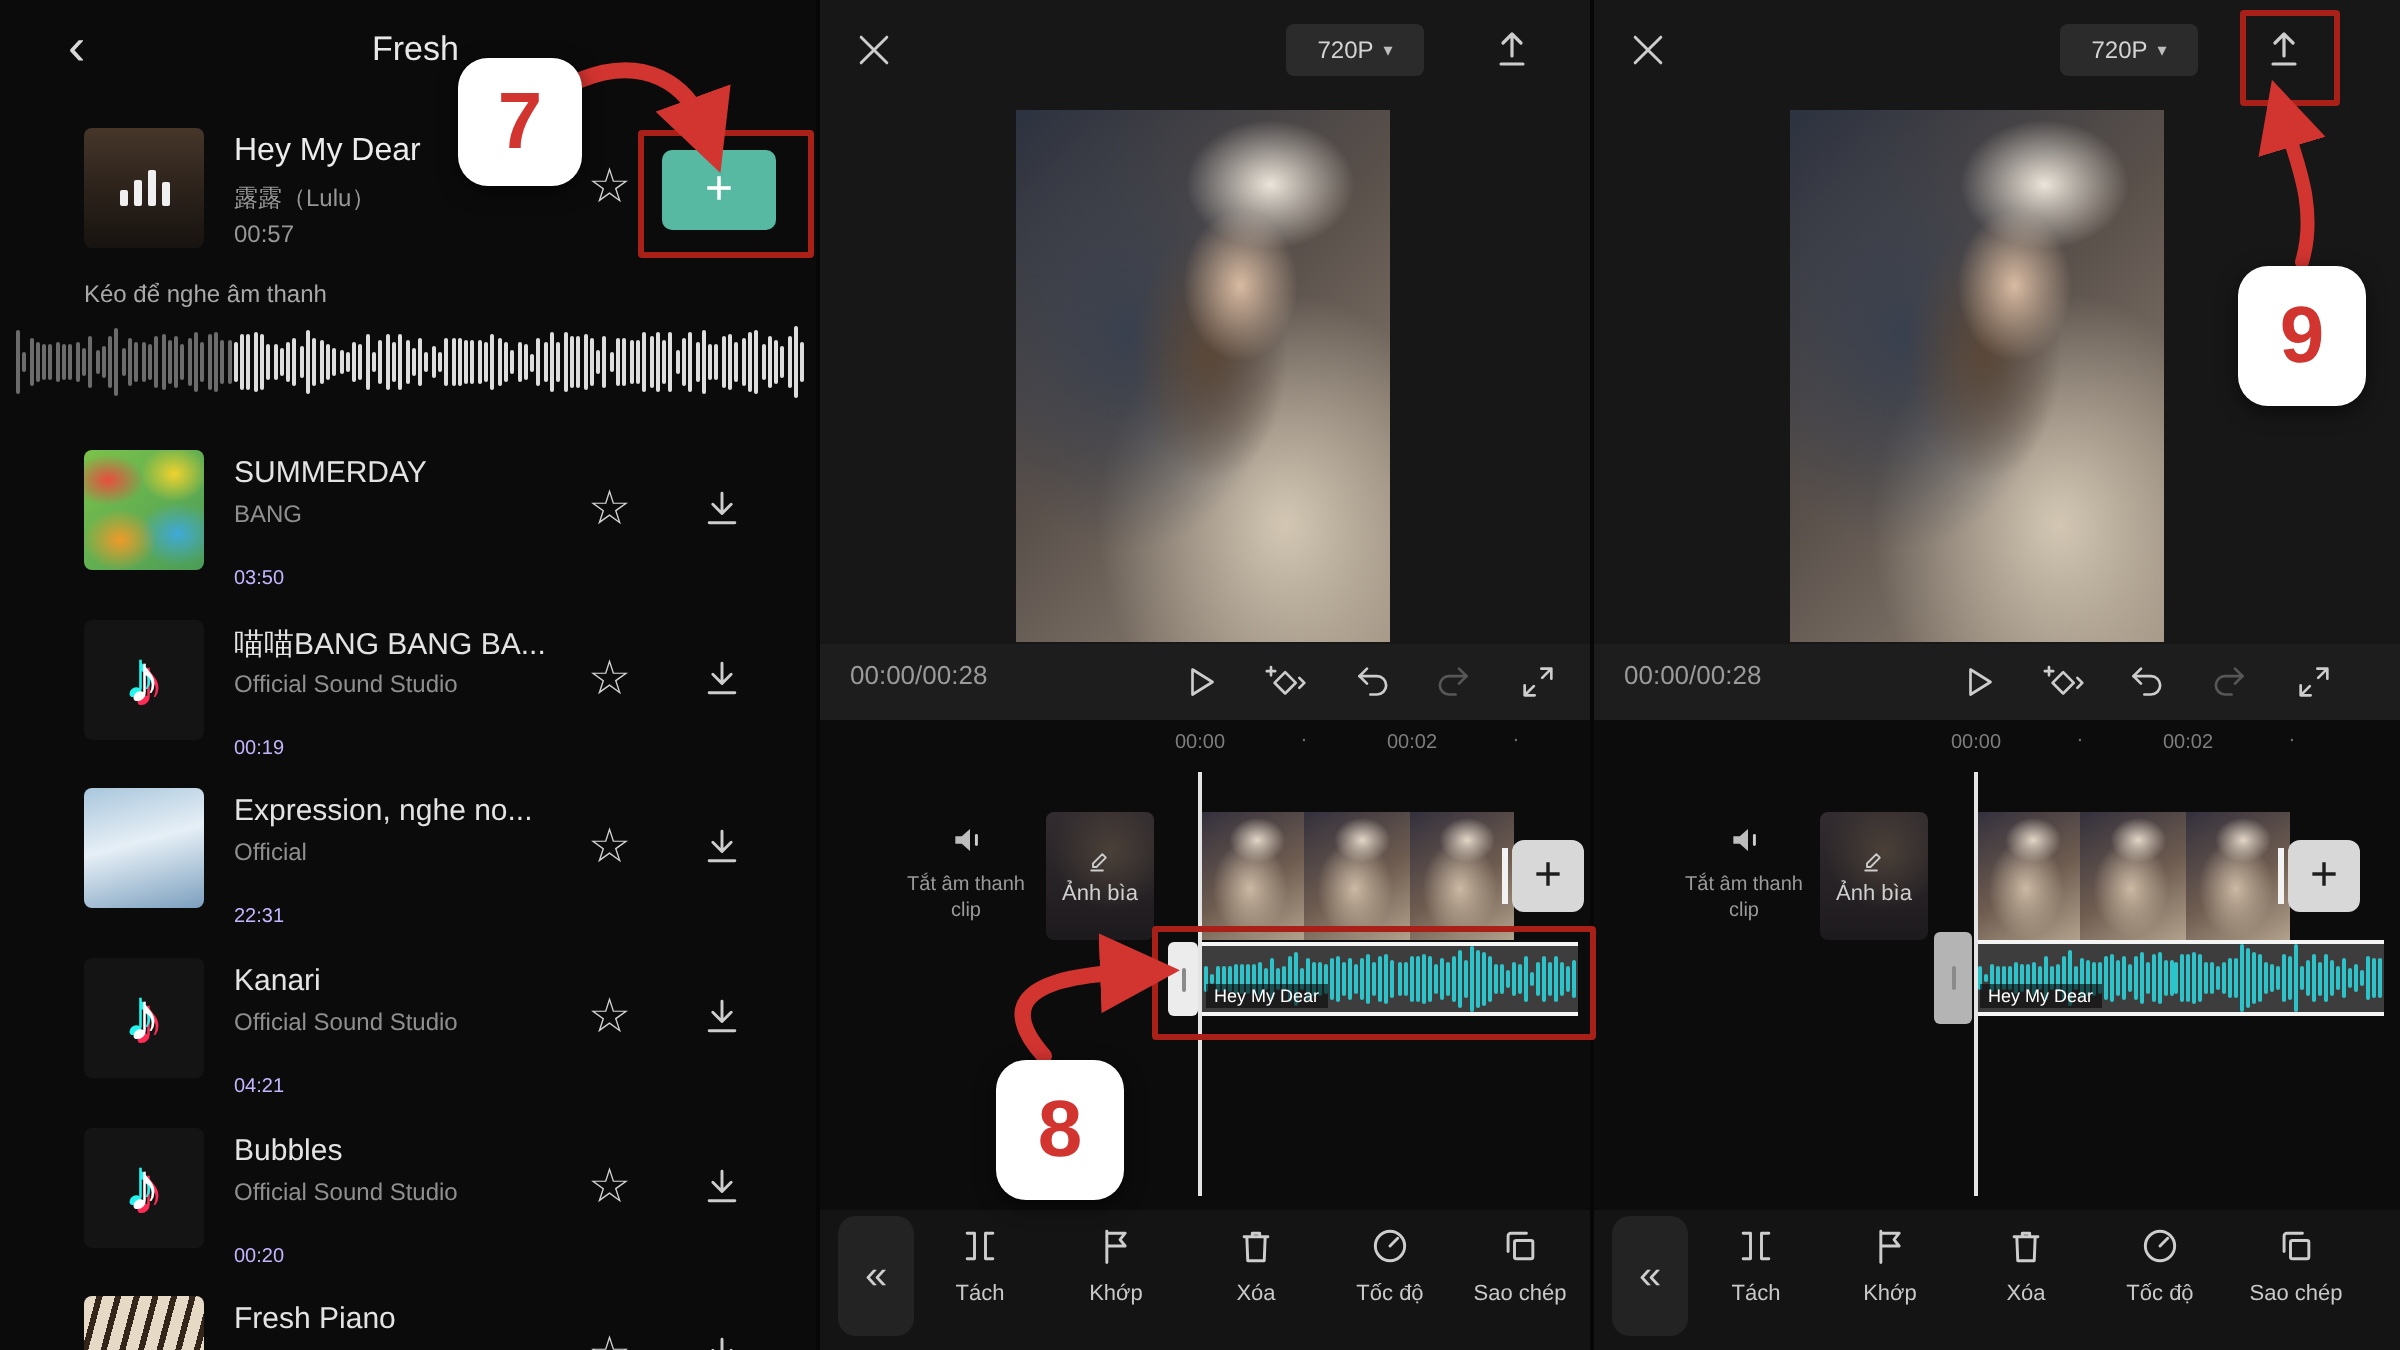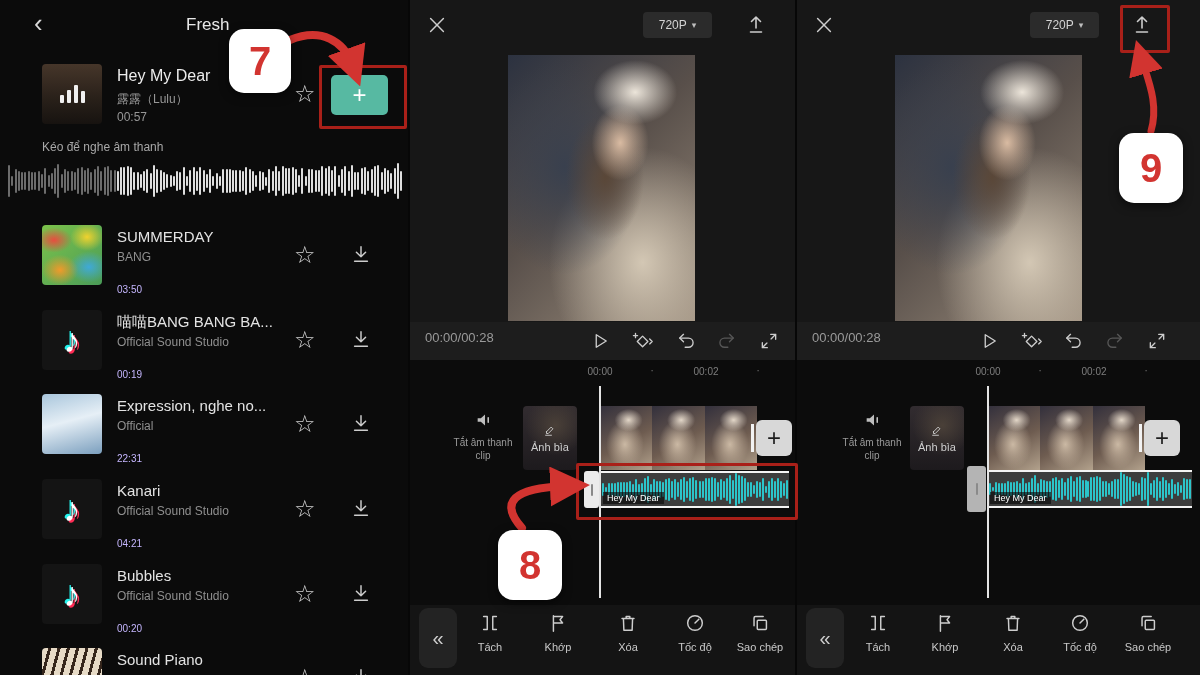--- a/index.html
+++ b/index.html
@@ -317,21 +317,21 @@
     <div class="abs s-artist">Official Sound Studio</div>
     <div class="abs s-dur">00:20</div>
     <div class="abs star s-star">☆</div>
     <svg class="abs ico s-dl" width="22" height="22" viewBox="0 0 24 24">
         <path d="M12 4v11M7 10l5 5 5-5M5 20h14"></path>
       </svg>
   </div>
 
   <div class="abs song-row" style="top:648px">
     <div class="abs s-art art-piano"></div>
-    <div class="abs s-title">Sound Piano</div>
+    <div class="abs s-title">Fresh Piano</div>
     <div class="abs star s-star">☆</div>
     <svg class="abs ico s-dl" width="22" height="22" viewBox="0 0 24 24">
         <path d="M12 4v11M7 10l5 5 5-5M5 20h14"></path>
       </svg>
   </div>
 </div>
 
 <div class="abs ed ed-mid">
   <div class="abs preview"></div>
   <div class="abs pbar"></div>

